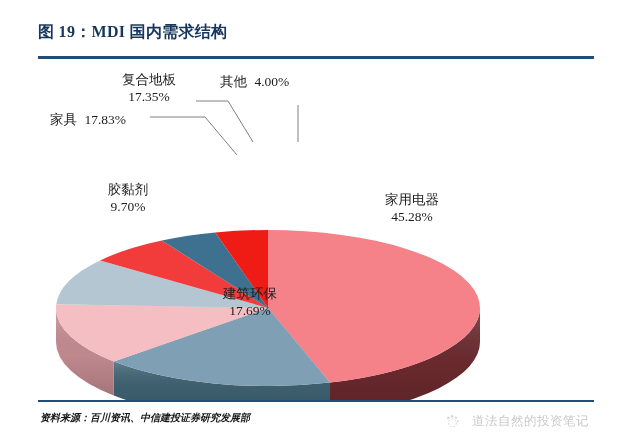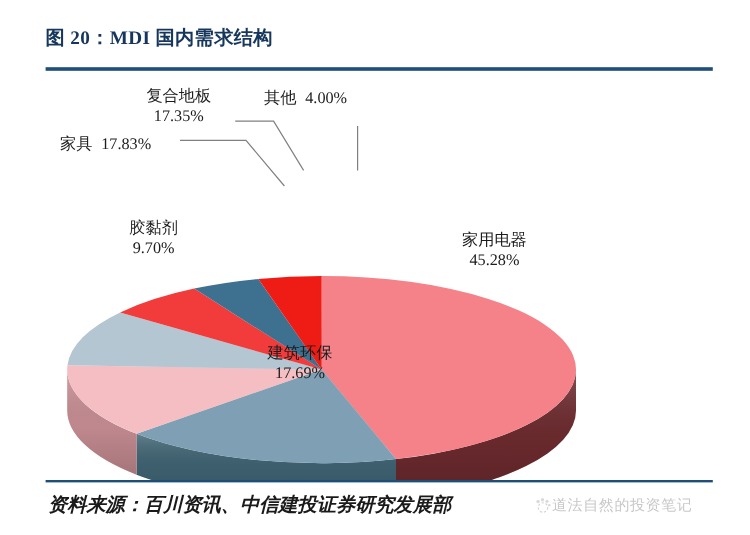--- a/index.html
+++ b/index.html
@@ -59,31 +59,31 @@
     width: 560px;
     height: 30px;
   }
   #footer-source {
     position: absolute;
     left: 0px;
     top: 3px;
     font-family: Liberation Serif, serif;
     font-style: italic;
     font-weight: bold;
-    font-size: 16px;
+    font-size: 10px;
     color: #1a1a1a;
     white-space: nowrap;
   }
   #watermark {
     position: absolute;
     left: 405px;
     top: 5px;
     display: flex;
     align-items: center;
-    gap: 0;
+    gap: 12px;
     opacity: 0.55;
   }
   #watermark-logo {
     width: 15px;
     height: 15px;
     position: relative;
   }
   #watermark-text {
     font-family: "Liberation Sans", "DejaVu Sans", sans-serif;
     font-size: 12.5px;
@@ -123,21 +123,21 @@
     display: inline;
     margin-left: 4px;
   }
 </style>
 </head>
 <body>
 
 <div id="page">
 
   <div id="title-bar">
-    <div id="chart-title">图 20：MDI 国内需求结构</div>
+    <div id="chart-title">图 19：MDI 国内需求结构</div>
   </div>
   <div id="title-rule"></div>
 
   <div id="chart-stage">
 
     <svg id="pie-svg" width="625" height="340" viewBox="0 0 625 340">
       <defs>
         <radialGradient id="shadowGrad" cx="50%" cy="50%" r="50%">
           <stop offset="60%" stop-color="#b9c2c8" stop-opacity="0.55"></stop>
           <stop offset="100%" stop-color="#ffffff" stop-opacity="0"></stop>

